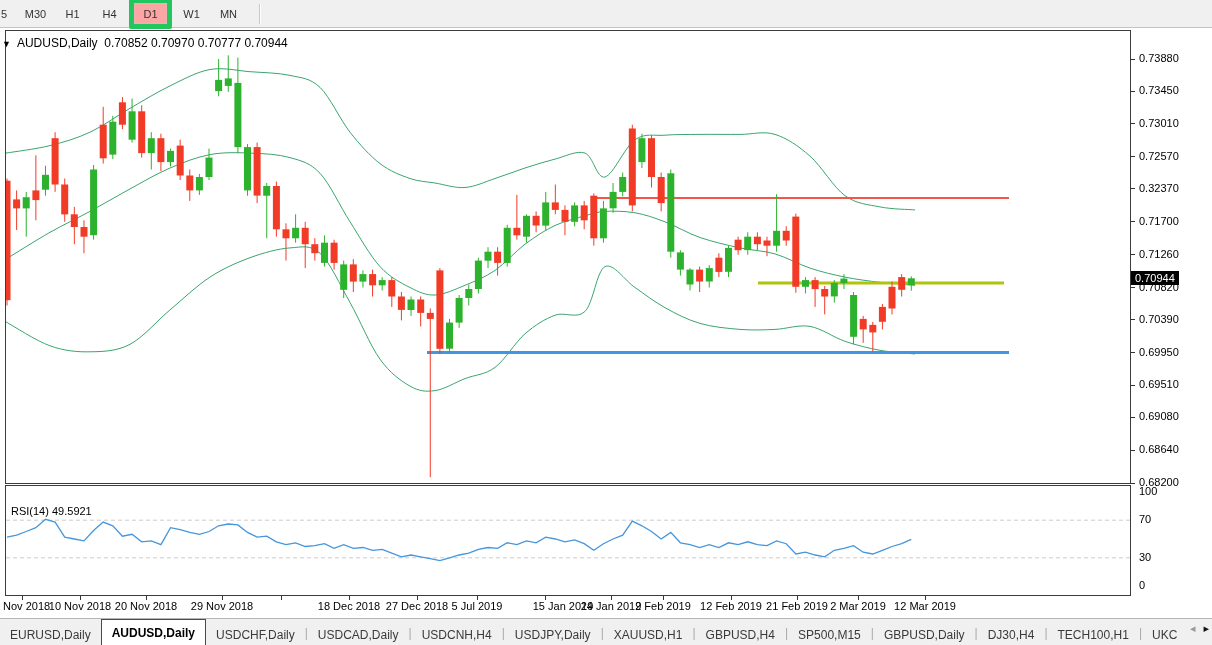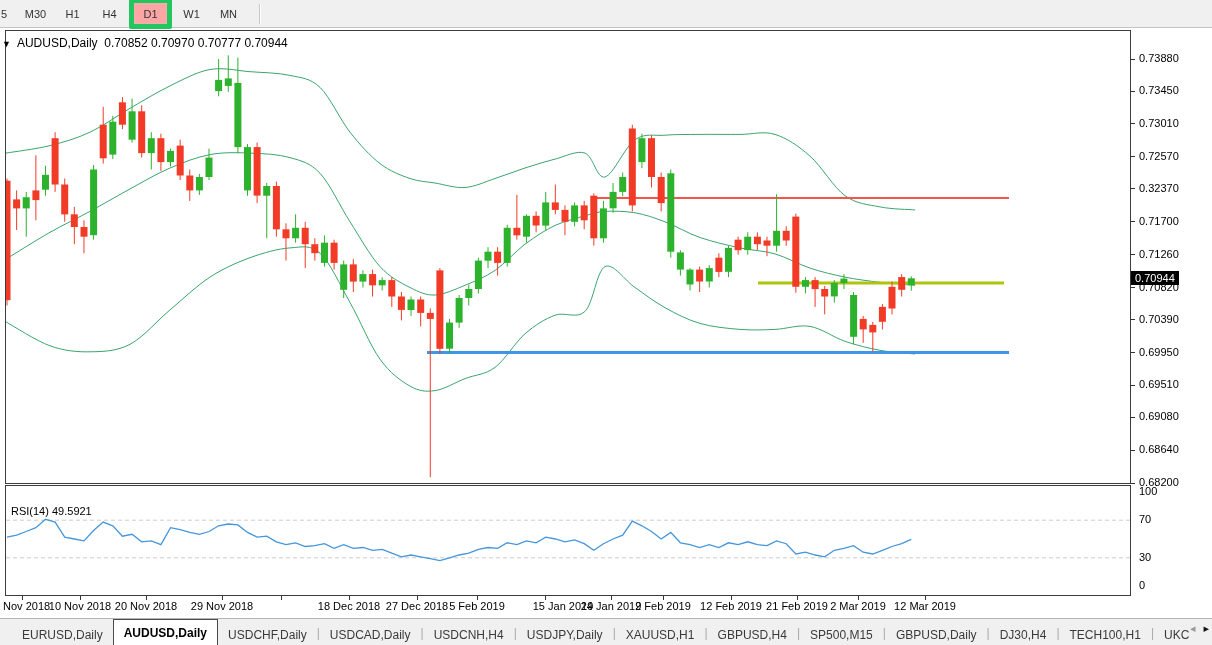--- a/index.html
+++ b/index.html
@@ -20,21 +20,21 @@
   #chart-title .tri{font-size:9px;margin-right:6px;}
   #rsi-label{position:absolute;left:11px;top:496px;font-size:11px;color:#000;z-index:5;white-space:nowrap;margin-top:9px;}
   
   .axis-label{position:absolute;left:1139px;font-size:11px;color:#000;white-space:nowrap;}
   .axis-tick{position:absolute;left:1131px;width:4px;height:1px;background:#333;}
   #price-tag{position:absolute;left:1131px;height:14px;background:#000;color:#fff;font-size:11px;line-height:14px;padding:0 4px;z-index:6;}
   .date-label{position:absolute;top:600px;transform:translateX(-50%);font-size:11px;color:#000;white-space:nowrap;}
   .date-tick{position:absolute;top:596px;width:1px;height:4px;background:#333;}
   
   #tabbar{position:absolute;left:0;top:618px;width:1212px;height:27px;background:#f0f0f0;border-top:1px solid #b5b5b5;
-          display:flex;align-items:flex-end;padding-left:12px;box-sizing:border-box;}
+          display:flex;align-items:flex-end;padding-left:0;box-sizing:border-box;}
   .tab{height:21px;display:flex;align-items:center;padding:0 10px;font-size:12px;color:#3a3a3a;white-space:nowrap;}
   .tab.active{height:25px;background:#fff;border:1px solid #4a4a4a;border-bottom:none;font-weight:bold;color:#000;}
   .tab-sep{color:#a9a9a9;font-size:12px;align-self:center;margin-top:2px;}
   .tab.truncated{max-width:34px;overflow:hidden;padding-right:0;}
   #tab-arrows{position:absolute;right:3px;top:622px;display:flex;gap:8px;font-size:11px;align-items:center;}
   #arrow-left{color:#9a9a9a;}
   #arrow-right{color:#111;}
 </style>
 </head>
 <body>
@@ -313,21 +313,21 @@
       <div class="date-label" style="left: 146px;">20 Nov 2018</div>
       <div class="date-tick" style="left: 222px;"></div>
       <div class="date-label" style="left: 222px;">29 Nov 2018</div>
       <div class="date-tick" style="left: 281px;"></div>
       <div class="date-label" style="left: 281px; margin-top: 48px;">8 Dec 2018</div>
       <div class="date-tick" style="left: 349px;"></div>
       <div class="date-label" style="left: 349px;">18 Dec 2018</div>
       <div class="date-tick" style="left: 417px;"></div>
       <div class="date-label" style="left: 417px;">27 Dec 2018</div>
       <div class="date-tick" style="left: 477px;"></div>
-      <div class="date-label" style="left: 477px;">5 Feb 2019</div>
+      <div class="date-label" style="left: 477px;">5 Jul 2019</div>
       <div class="date-tick" style="left: 545px;"></div>
       <div class="date-label" style="left: 545px; margin-left: 18px;">15 Jan 2019</div>
       <div class="date-tick" style="left: 611px;"></div>
       <div class="date-label" style="left: 611px;">24 Jan 2019</div>
       <div class="date-tick" style="left: 663px;"></div>
       <div class="date-label" style="left: 663px;">2 Feb 2019</div>
       <div class="date-tick" style="left: 731px;"></div>
       <div class="date-label" style="left: 731px;">12 Feb 2019</div>
       <div class="date-tick" style="left: 797px;"></div>
       <div class="date-label" style="left: 797px;">21 Feb 2019</div>

